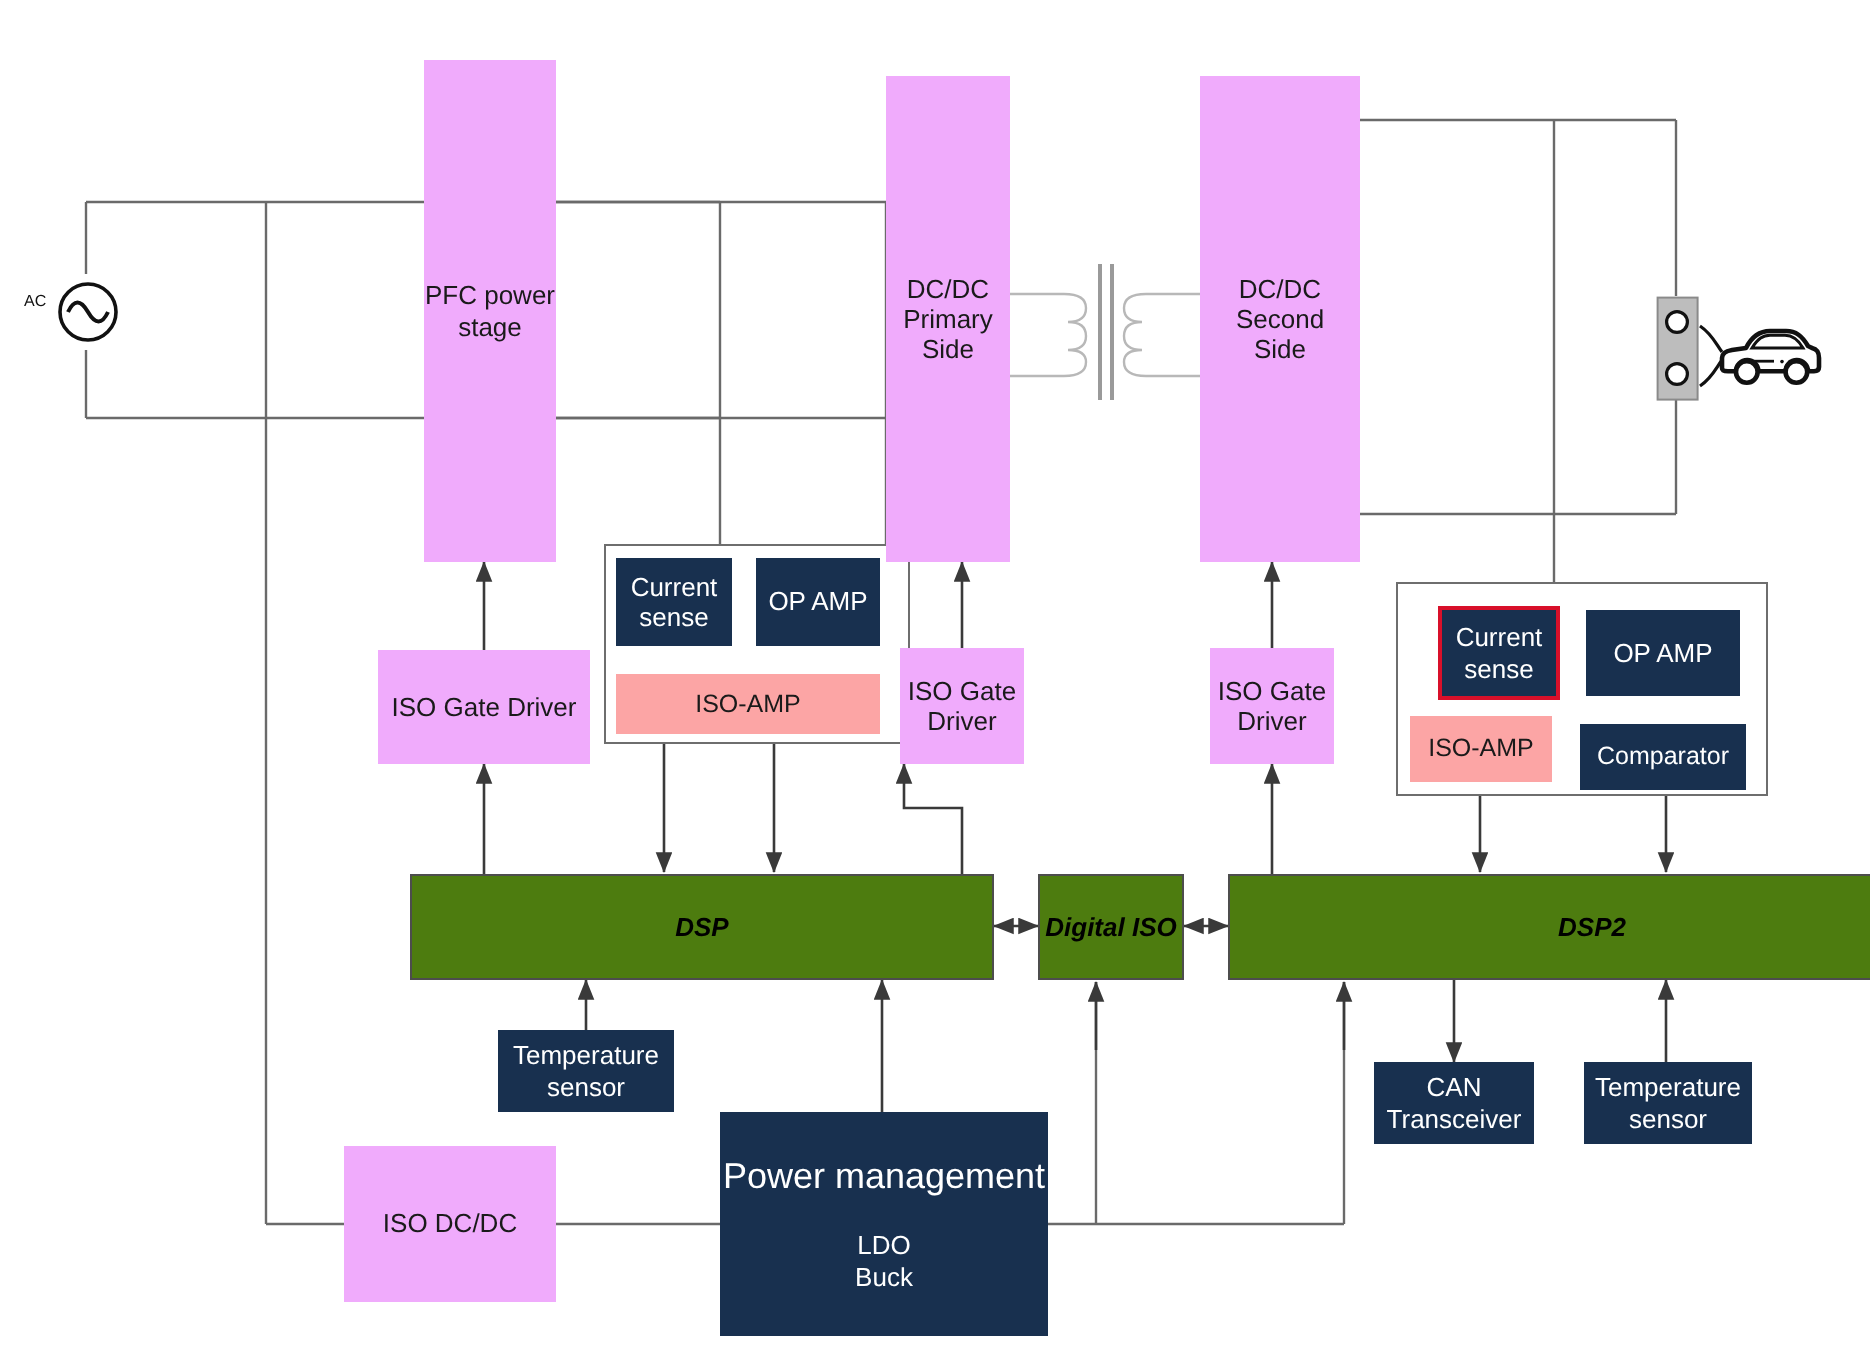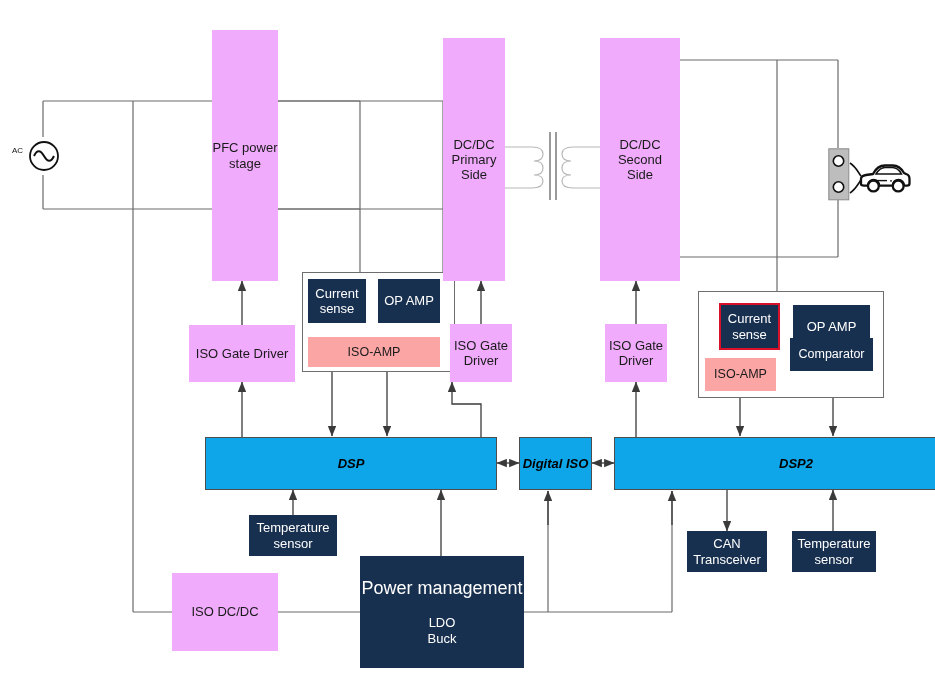--- a/index.html
+++ b/index.html
@@ -37,21 +37,21 @@
     z-index: 5;
   }
   
   .grey {
     background: #f0abfc;
     color: #1a1a1a;
     font-size: 13px;
   }
   
   .mid {
-    background: #0ea5e9;
+    background: #4d7c0f;
     border: 1px solid #4d4d4d;
     color: #000000;
     font-size: 13px;
     font-style: italic;
     font-weight: bold;
   }
   
   .navy {
     background: #18304f;
     color: #ffffff;
@@ -260,21 +260,21 @@
   <div class="blk navy hi" style="left:719px; top:303px; width:61px; height:47px;">
     <span>Current</span>
     <span>sense</span>
   </div>
   <div class="blk navy" style="left:793px; top:305px; width:77px; height:43px;">
     <span>OP AMP</span>
   </div>
   <div class="blk chip-grey" style="left:705px; top:358px; width:71px; height:33px;">
     <span>ISO-AMP</span>
   </div>
-  <div class="blk navy small" style="left:790px; top:338px; width:83px; height:33px;text-align:center;">
+  <div class="blk navy small" style="left:790px; top:362px; width:83px; height:33px;text-align:center;">
     <span>Comparator</span>
   </div>
 
   <div class="blk mid" style="left:205px; top:437px; width:292px; height:53px;">
     <span>DSP</span>
   </div>
   <div class="blk mid" style="left:519px; top:437px; width:73px; height:53px;">
     <span>Digital ISO</span>
   </div>
   <div class="blk mid" style="left:614px; top:437px; width:324px; height:53px;padding-left:40px;">

